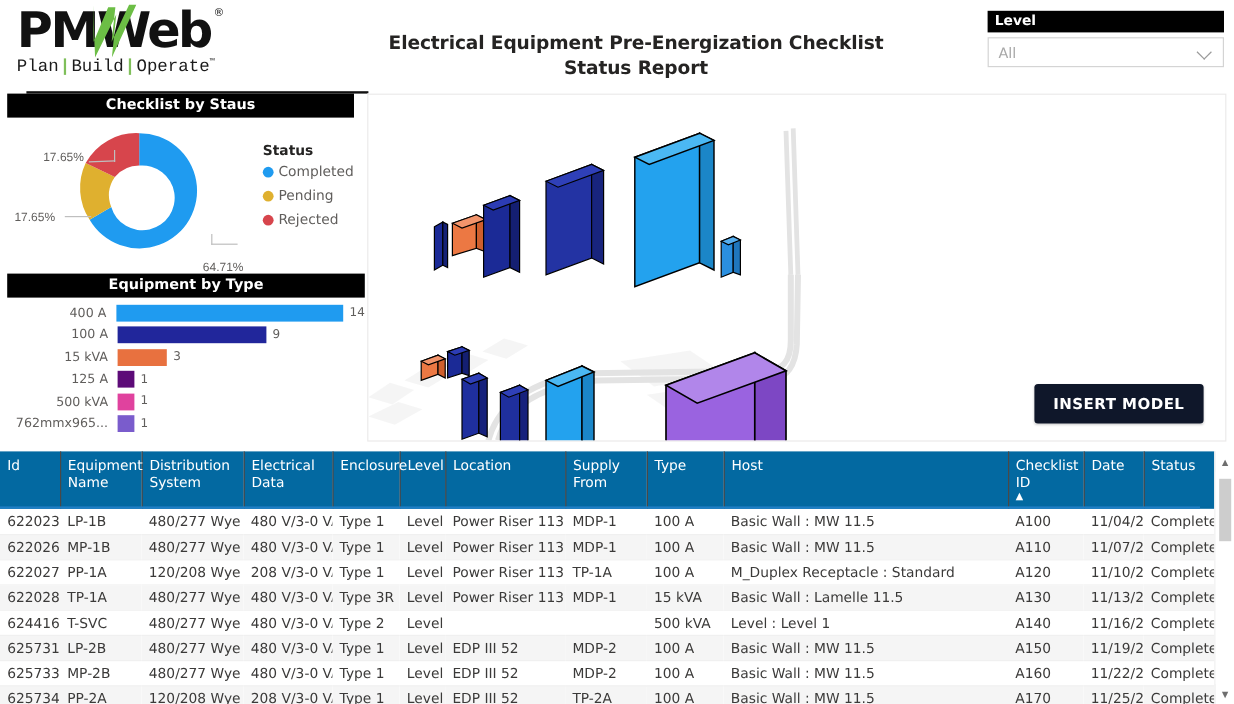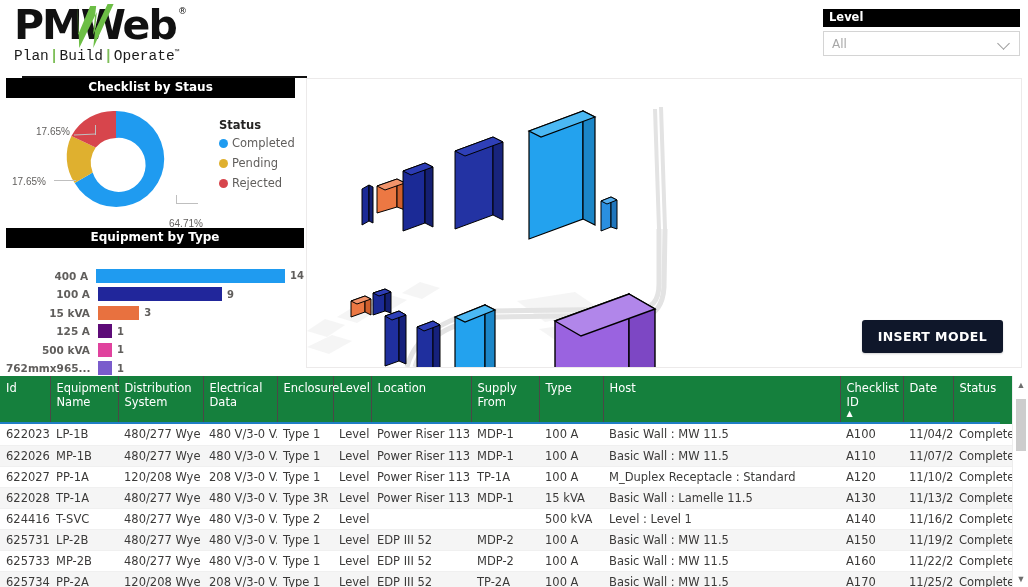--- a/index.html
+++ b/index.html
@@ -82,21 +82,21 @@
   .lbl-br { left:163px; top:100px;margin-top:20px; }
   .leader { position:absolute; background:#bfbfbf; }
 
   .legend { position:absolute; left:213px; top:20px; }
   .legend-title { font-weight:bold; font-size:11.5px; color:#252423; margin-bottom:4px; font-family:"DejaVu Sans", sans-serif;}
   .legend-row { display:flex; align-items:center; margin-bottom:6px; }
   .legend-dot { width:9px; height:9px; border-radius:50%; margin-right:4px; flex:none;}
   .legend-text { font-size:11.5px; color:#605e5c; font-family:"DejaVu Sans", sans-serif; }
 
   .bar-card { position:absolute; left:6px; top:228px; width:298px; height:140px; }
-  .bars { position:relative; margin-top:20px;font-weight:bold; }
+  .bars { position:relative; margin-top:5px; }
   .bar-row { display:flex; align-items:center; height:15px; margin-bottom:3.5px; }
   .bar-cat {
     width:92px; text-align:right; padding-right:8px;
     font-size:10.5px; color:#605e5c; font-family:"DejaVu Sans", sans-serif;
     white-space:nowrap; overflow:hidden;
   }
   .bar-fill { height:14px; }
   .bar-val { font-size:10px; color:#605e5c; margin-left:5px; font-family:"DejaVu Sans", sans-serif; }
 
   
@@ -110,21 +110,21 @@
     background:#0f172a; color:#fff; border:none; border-radius:3px;
     font-family:"DejaVu Sans", sans-serif; font-weight:bold; font-size:12.5px;
     letter-spacing:0.4px; padding:9px 16px; cursor:pointer;
     box-shadow:0 1px 2px rgba(0,0,0,.18);
   }
 
   
   .tbl-wrap { position:absolute; left:0; top:376px; width:1028px; height:211px; overflow:hidden; }
   table.grid { width:1012px; border-collapse:collapse; table-layout:fixed; }
   table.grid th {
-    background:#15803d; color:#fff; text-align:left; vertical-align:top;
+    background:#0369a1; color:#fff; text-align:left; vertical-align:top;
     font-family:"DejaVu Sans", sans-serif; font-weight:normal; font-size:11.5px;
     padding:6px 5px 6px 6px; height:46px;
     border-right:1px solid #4a4846; line-height:13.5px;
   }
   table.grid th:last-child { border-right:none; }
   .sort-arrow { display:block; margin-top:1px; font-size:8px; line-height:8px; color:#fff; }
   table.grid td {
     font-family:"DejaVu Sans", sans-serif; font-size:11.5px; color:#3b3a39;
     padding:3px 5px 3px 6px; height:21px; white-space:nowrap; overflow:hidden;
     border-bottom:1px solid #f0f0f0;
@@ -152,20 +152,21 @@
           <path d="M6,2 L17,46 L27,10 L31,46 L42,2 L36,2 L28,33 L25,4 L19,4 L13,33 Z" fill="#6cbe45" transform="skewX(-12) translate(8,0)"></path>
         </svg>
         <div class="logo-reg">®</div>
       </div>
       <div class="logo-tag">
         <span>Plan</span><span class="sep">|</span><span>Build</span><span class="sep">|</span><span>Operate</span><span class="logo-tm">™</span>
       </div>
       <div class="logo-rule"></div>
     </div>
 
+    <div class="report-title">Electrical Equipment Pre-Energization Checklist Status Report</div>
 
     <div class="slicer">
       <div class="slicer-label">Level</div>
       <div class="slicer-box">
         <span class="slicer-value">All</span>
         <span class="chev"></span>
       </div>
     </div>
   </div>
 

